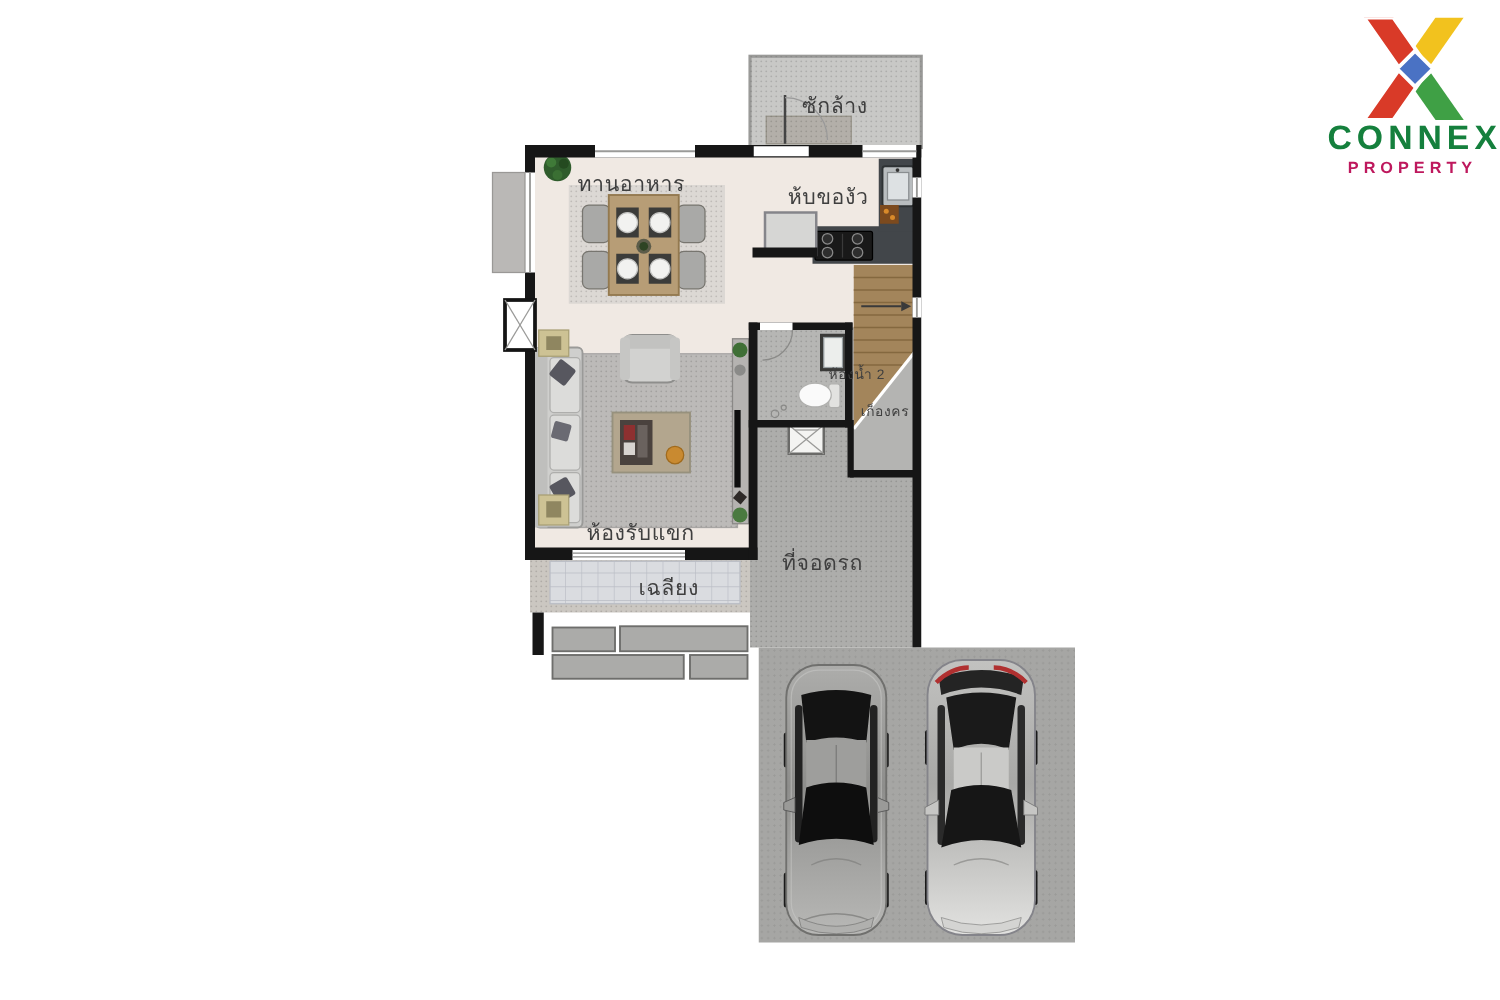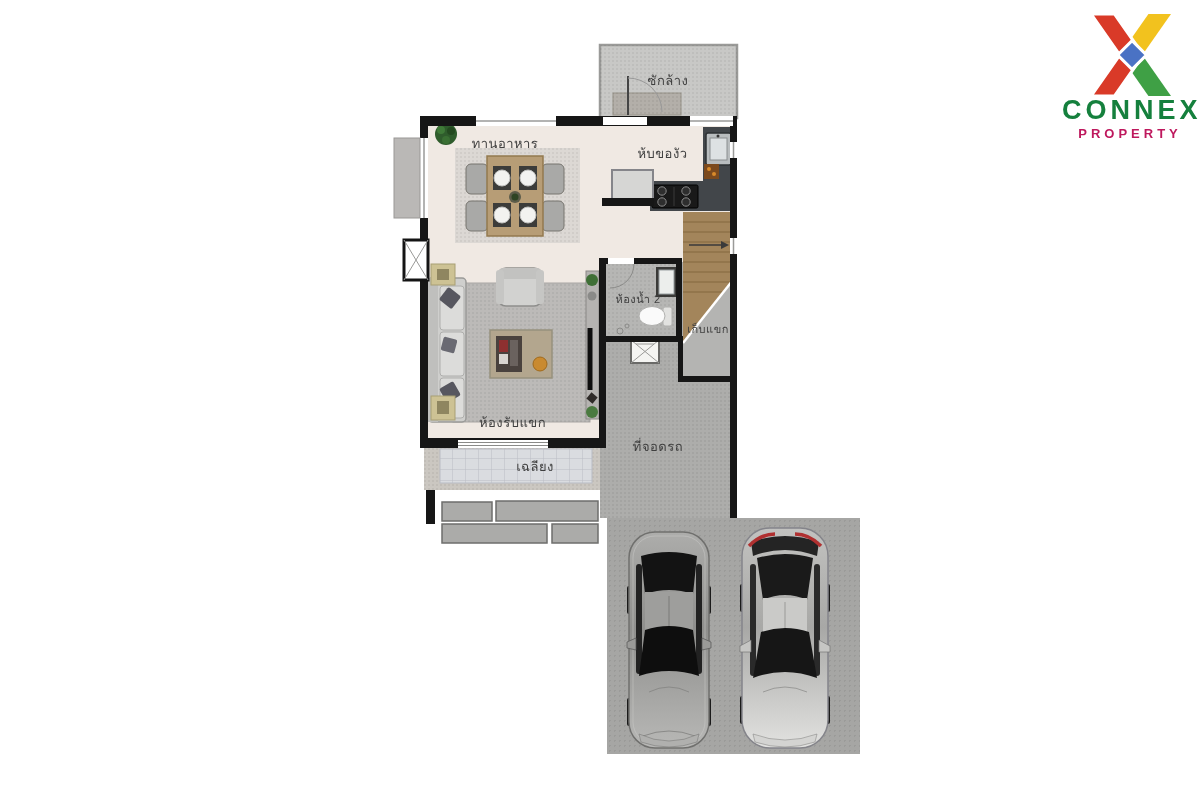--- a/index.html
+++ b/index.html
@@ -9,21 +9,21 @@
   #canvas { position:relative; width:1200px; height:800px; background:#fff; }
 
   
   #logo { left:1062px; top:14px; width:136px; height:122px; text-align:center; }
   #logo .xmark { display:block; margin:0 auto; }
   #logo .brand { font-size:27px; font-weight:bold; letter-spacing:4px; color:#15803d; line-height:1.05; }
   #logo .tagline { font-size:13px; font-weight:bold; letter-spacing:4px; color:#be185d; margin-top:2px; }
 
   
   .room-label { position:absolute; color:#3f3f3f; text-align:center;
-                font-size:13px; letter-spacing:0.5px; white-space:nowrap; z-index:30; }
+                font-size:17px; letter-spacing:0.5px; white-space:nowrap; z-index:30; }
   .room-label.small { font-size:11px; }
 
   
   #car-area { left:607px; top:518px; width:253px; height:236px;
               background-color:#a6a6a4;
               background-image:radial-gradient(#9b9b99 1px, transparent 1px);
               background-size:5px 5px; }
   #plan-svg { left:400px; top:40px; overflow:visible; }
 </style>
 </head>
@@ -257,22 +257,22 @@
       <rect x="42" y="462" width="50" height="19"></rect>
       <rect x="96" y="461" width="102" height="20"></rect>
       <rect x="42" y="484" width="105" height="19"></rect>
       <rect x="152" y="484" width="46" height="19"></rect>
     </g>
   </svg>
 
   <div class="room-label" style="left:628px; top:70px;  width:80px;">ซักล้าง</div>
   <div class="room-label" style="left:455px; top:133px; width:100px;">ทานอาหาร</div>
   <div class="room-label" style="left:615px; top:143px; width:95px;">ห้บของัว</div>
-  <div class="room-label small" style="left:600px; top:290px; width:76px;">ห้องน้ำ 2</div>
-  <div class="room-label small" style="left:672px; top:320px; width:72px;">เก็บแขก</div>
+  <div class="room-label small" style="left:632px; top:290px; width:76px;text-align:right;">ห้องน้ำ 2</div>
+  <div class="room-label small" style="left:672px; top:320px; width:72px;">เก็องคร</div>
   <div class="room-label" style="left:460px; top:412px; width:105px;">ห้องรับแขก</div>
   <div class="room-label" style="left:480px; top:456px; width:110px;">เฉลียง</div>
   <div class="room-label" style="left:610px; top:436px; width:96px;">ที่จอดรถ</div>
 
   <div id="car-area" class="abs">
 
     <svg class="abs" style="left:18px; top:12px;" width="88" height="222" viewBox="0 0 88 222">
       <defs>
         <linearGradient id="gl" x1="0" y1="0" x2="0" y2="1">
           <stop offset="0" stop-color="#adadab"></stop>

